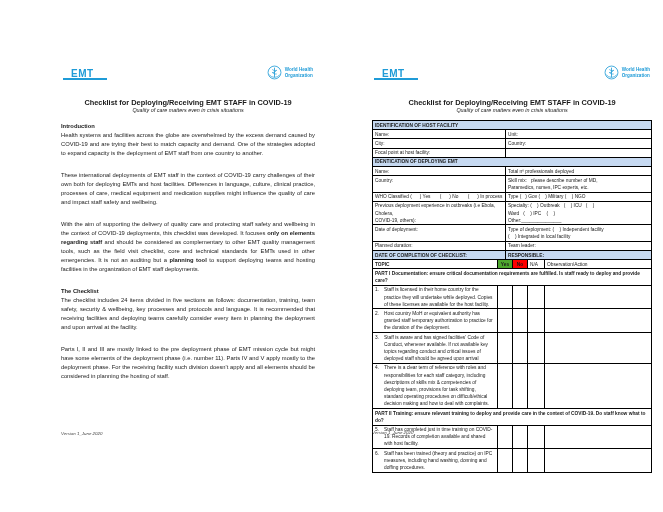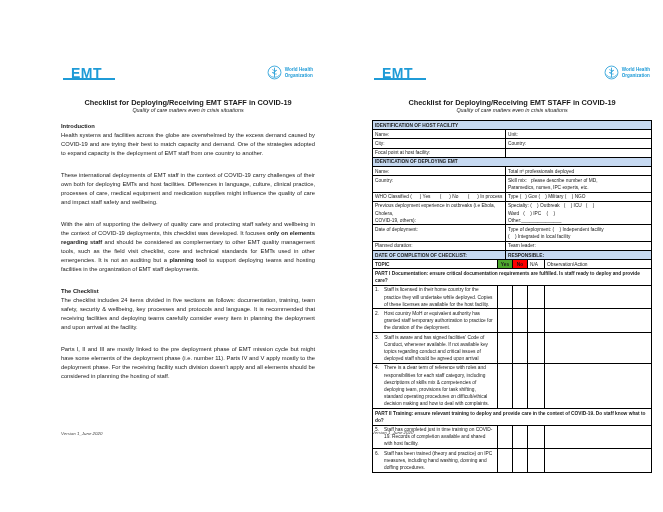--- a/index.html
+++ b/index.html
@@ -11,21 +11,21 @@
   .page{position:absolute;top:0;height:512px;box-sizing:border-box;}
   .page-left{left:0;width:331px;padding:65px 16px 0 61px;}
   .page-right{left:331px;width:332px;padding:65px 11px 0 41px;}
 
   
   .logo-row{display:flex;justify-content:space-between;align-items:flex-start;height:22px;padding:0 2px;}
   .emt-logo{display:flex;align-items:flex-end;margin-top:4px;}
   .emt-line{height:2px;background:#1f9bd7;display:inline-block;}
   .emt-line.l{width:7px;}
   .emt-line.r{width:12px;}
-  .emt-text{color:#1f9bd7;font-weight:bold;font-size:14px;line-height:9px;letter-spacing:.5px;padding:0 1px;border-bottom:2px solid #1f9bd7;}
+  .emt-text{color:#1f9bd7;font-weight:bold;font-size:10px;line-height:9px;letter-spacing:.5px;padding:0 1px;border-bottom:2px solid #1f9bd7;}
   .who-logo{display:flex;align-items:center;gap:3px;}
   .who-emblem{width:15px;height:15px;flex:0 0 auto;}
   .who-text{display:flex;flex-direction:column;justify-content:center;}
   .who-text span{color:#1f9bd7;font-size:4.6px;font-weight:bold;line-height:5.6px;}
   .doc-title{margin-top:11px;text-align:center;font-weight:bold;font-size:7.4px;line-height:9px;}
   .doc-subtitle{text-align:center;font-style:italic;font-size:5.4px;line-height:7px;color:#222;}
 
   
   #left-sections{margin-top:8px;font-size:5.8px;line-height:9px;text-align:justify;}
   .sec-heading{font-weight:bold;margin-top:13px;}

